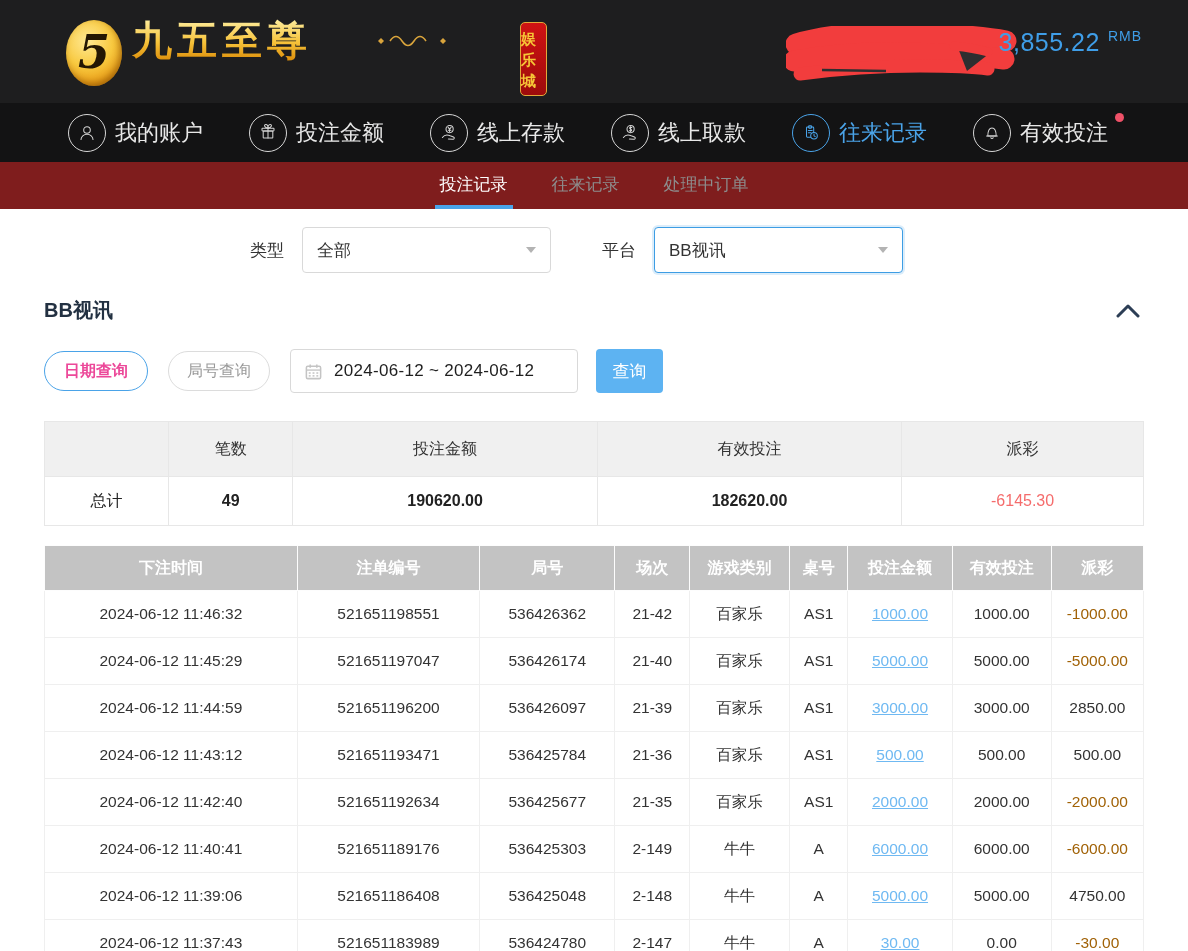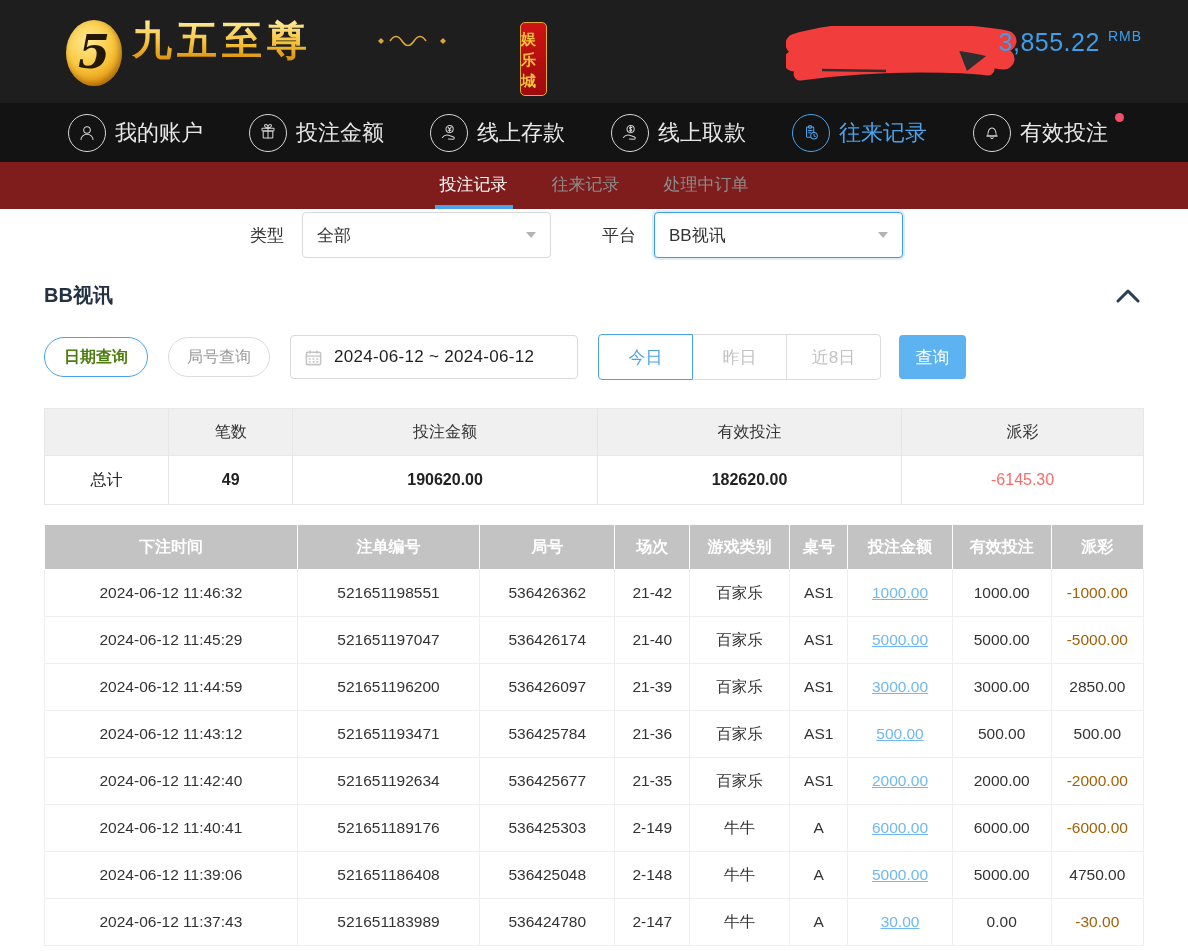--- a/index.html
+++ b/index.html
@@ -46,58 +46,58 @@
 
   
   .sub-nav { height:47px; background:#7f1d1d; display:flex; justify-content:center; gap:40px; }
   .sub-tab { position:relative; line-height:45px; font-size:17px; color:#8d8d8d;
     padding:0 2px; cursor:pointer; }
   .sub-tab.active { color:#ffffff; }
   .sub-tab.active::after { content:""; position:absolute; left:-3px; right:-3px; bottom:0;
     height:4px; background:#4aa3e8; }
 
   
-  .filter-row { display:flex; align-items:center; padding-left:250px; margin-top:9px; height:34px; }
+  .filter-row { display:flex; align-items:center; padding-left:250px; margin-top:24px; height:34px; }
   .filter-label { font-size:17px; color:#333; }
   .select-box { width:249px; height:46px; border:1px solid #d9d9d9; border-radius:4px;
     margin-left:18px; display:flex; align-items:center; justify-content:space-between;
     padding:0 14px; font-size:17px; color:#333; cursor:pointer; background:#fff; }
   .select-box.focused { border:1px solid #3d9de4; box-shadow:0 0 0 2px rgba(61,157,228,.18); }
   .caret { width:0; height:0; border-left:5px solid transparent; border-right:5px solid transparent;
     border-top:6px solid #b3b3b3; }
   .filter-gap { width:51px; }
 
   
   .section-head { margin-top:30px; padding:0 44px; display:flex; align-items:center;
     justify-content:space-between; }
   .section-title { font-size:20px; font-weight:bold; color:#233142; }
   .collapse-btn { cursor:pointer; display:flex; align-items:center; padding:4px; }
 
   
   .query-row { margin-top:25px; padding:0 44px; display:flex; align-items:center; }
   .pill { height:40px; border-radius:20px; background:#fff; font-size:16px; cursor:pointer;
     display:flex; align-items:center; justify-content:center; }
-  .pill.date-query { width:104px; border:1px solid #4aa3e8; color:#4d7c0f; font-weight:bold; }
+  .pill.date-query { width:104px; border:1px solid #4aa3e8; color:#ec4899; font-weight:bold; }
   .pill.round-query { width:102px; border:1px solid #dcdcdc; color:#9a9a9a; margin-left:20px; }
   .date-input { margin-left:20px; width:288px; height:44px; border:1px solid #d9d9d9;
     border-radius:4px; display:flex; align-items:center; padding:4px 13px; gap:11px; cursor:pointer; }
   .date-input .date-text { font-size:17px; color:#1f1f1f; letter-spacing:.3px; }
   .seg-group { display:flex; margin-left:20px; }
   .seg { width:95px; height:46px; background:#fff; border:1px solid #dcdcdc; font-size:17px;
     color:#c2c2c2; display:flex; align-items:center; justify-content:center; cursor:pointer; }
   .seg + .seg { margin-left:-1px; }
   .seg:first-child { border-radius:4px 0 0 4px; }
   .seg:last-child { border-radius:0 4px 4px 0; }
   .seg.active { border-color:#4aa3e8; color:#4aa3e8; z-index:1; }
   .search-btn { margin-left:18px; width:67px; height:44px; border:none; border-radius:4px;
     background:#5db3f2; color:#fff; font-size:17px; cursor:pointer; }
 
   
   .summary-table { margin:28px 44px 0; width:1100px; border-collapse:collapse; table-layout:fixed; }
-  .summary-table th { background:#f0f0f0; height:47px; font-size:16px; font-weight:normal;
+  .summary-table th { background:#f0f0f0; height:55px; font-size:16px; font-weight:normal;
     color:#333; border:1px solid #e7e7e7; text-align:center; }
   .summary-table td { background:#fff; height:49px; font-size:16px; color:#222;
     border:1px solid #e7e7e7; text-align:center; }
   .summary-table td.strong { font-weight:bold; }
   .summary-table td.neg { color:#f56c6c; font-weight:normal; }
 
   
   .bet-table { margin:19px 44px 0; width:1100px; border-collapse:collapse; table-layout:fixed; }
   .bet-table thead th { background:#c3c3c3; color:#fff; font-size:16px; font-weight:bold;
     height:45px; border:1px solid #fdfdfd; text-align:center; }
@@ -263,25 +263,20 @@
           <rect x="5" y="10.8" width="2" height="1.6"></rect>
           <rect x="9" y="10.8" width="2" height="1.6"></rect>
           <rect x="13" y="10.8" width="2" height="1.6"></rect>
           <rect x="5" y="13.8" width="2" height="1.6"></rect>
           <rect x="9" y="13.8" width="2" height="1.6"></rect>
           <rect x="13" y="13.8" width="2" height="1.6"></rect>
         </g>
     </svg>
     <span class="date-text">2024-06-12 ~ 2024-06-12</span>
   </div>
-  <div class="seg-group">
-    <div class="seg active">今日</div>
-    <div class="seg">昨日</div>
-    <div class="seg">近8日</div>
-  </div>
   <button class="search-btn">查询</button>
 </div>
 
 <table class="summary-table">
   <colgroup>
       <col style="width:11.3%">
       <col style="width:11.3%">
       <col style="width:27.7%">
       <col style="width:27.7%">
       <col style="width:22%">

